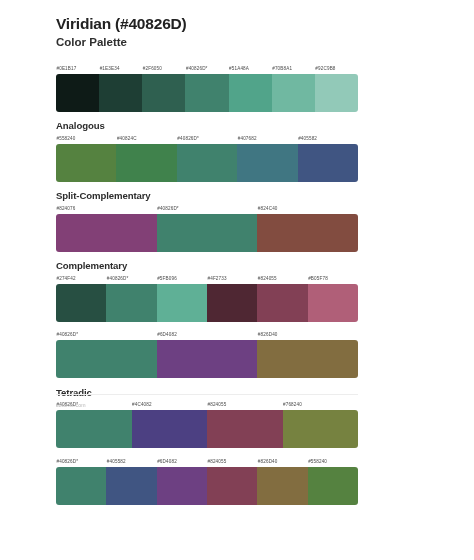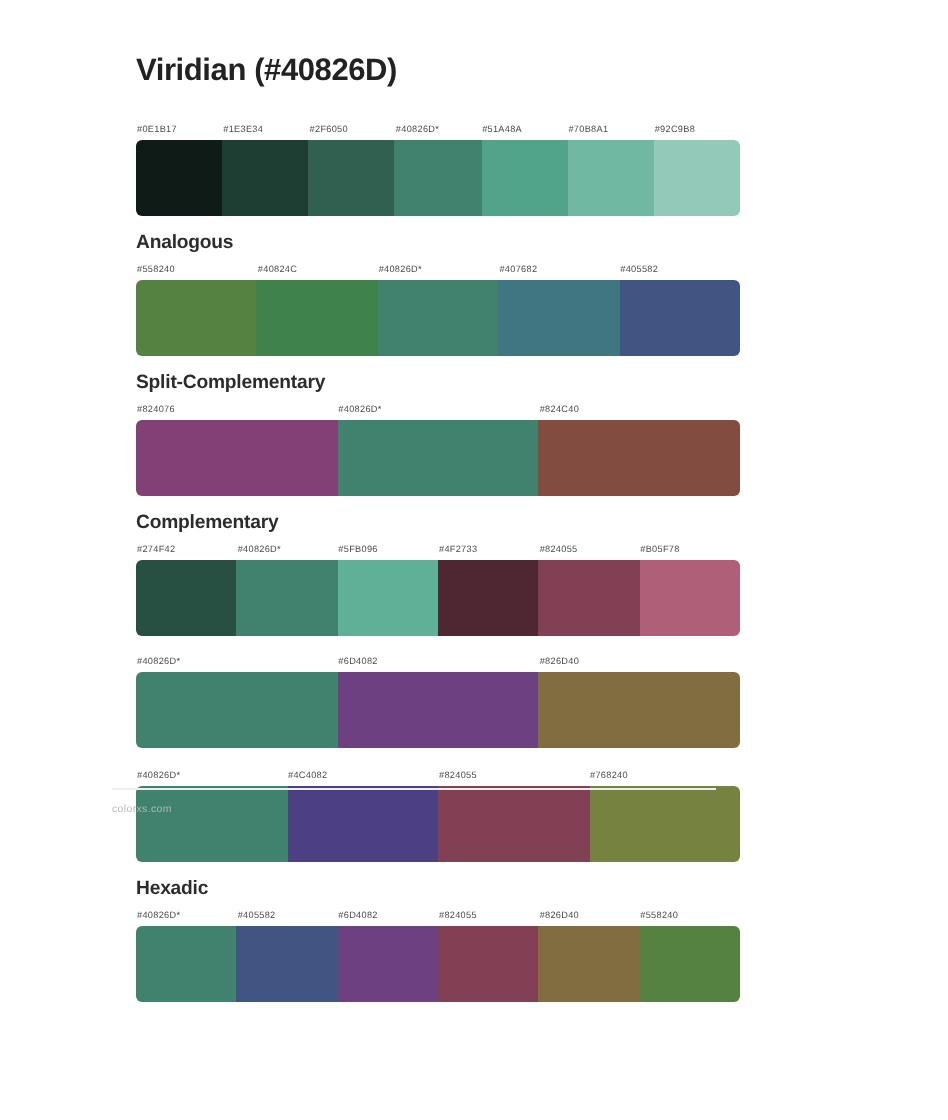--- a/index.html
+++ b/index.html
@@ -12,21 +12,21 @@
     background: #ffffff;
     font-family: "Liberation Sans", sans-serif;
     color: #2b2b2b;
     overflow: hidden;
   }
   .page {
     width: 474px;
     height: 416px;
     position: relative;
     box-sizing: border-box;
-    padding: 12px;
+    padding: 0;
   }
   .header {
     padding: 14px 0 0 56px;
   }
   .title {
     font-size: 15.5px;
     font-weight: bold;
     letter-spacing: -0.2px;
     color: #222222;
     line-height: 1.28;
@@ -96,20 +96,21 @@
     background: #ededed;
   }
 </style>
 </head>
 <body>
 
 <div class="page">
 
   <div class="header">
     <div class="title">Viridian (#40826D)</div>
+    <div class="subtitle">Color Palette</div>
   </div>
 
   <div class="sections">
       <div class="section">
         <div class="labels-row">
           <div class="swatch-label" style="width: 14.2857%;">#0E1B17</div>
           <div class="swatch-label" style="width: 14.2857%;">#1E3E34</div>
           <div class="swatch-label" style="width: 14.2857%;">#2F6050</div>
           <div class="swatch-label" style="width: 14.2857%;">#40826D*</div>
           <div class="swatch-label" style="width: 14.2857%;">#51A48A</div>
@@ -181,35 +182,35 @@
           <div class="swatch-label" style="width: 33.3333%;">#6D4082</div>
           <div class="swatch-label" style="width: 33.3333%;">#826D40</div>
         </div>
         <div class="swatch-bar">
           <div class="swatch" style="width: 33.3333%; background: rgb(64, 130, 109);"></div>
           <div class="swatch" style="width: 33.3333%; background: rgb(109, 64, 130);"></div>
           <div class="swatch" style="width: 33.3333%; background: rgb(130, 109, 64);"></div>
         </div>
       </div>
       <div class="section">
+        <div class="section-title">Tetradic</div>
         <div class="labels-row">
           <div class="swatch-label" style="width: 25%;">#40826D*</div>
           <div class="swatch-label" style="width: 25%;">#4C4082</div>
           <div class="swatch-label" style="width: 25%;">#824055</div>
           <div class="swatch-label" style="width: 25%;">#768240</div>
         </div>
         <div class="swatch-bar">
           <div class="swatch" style="width: 25%; background: rgb(64, 130, 109);"></div>
           <div class="swatch" style="width: 25%; background: rgb(76, 64, 130);"></div>
           <div class="swatch" style="width: 25%; background: rgb(130, 64, 85);"></div>
           <div class="swatch" style="width: 25%; background: rgb(118, 130, 64);"></div>
         </div>
       </div>
       <div class="section">
-        <div class="section-title">Hexadic</div>
         <div class="labels-row">
           <div class="swatch-label" style="width: 16.6667%;">#40826D*</div>
           <div class="swatch-label" style="width: 16.6667%;">#405582</div>
           <div class="swatch-label" style="width: 16.6667%;">#6D4082</div>
           <div class="swatch-label" style="width: 16.6667%;">#824055</div>
           <div class="swatch-label" style="width: 16.6667%;">#826D40</div>
           <div class="swatch-label" style="width: 16.6667%;">#558240</div>
         </div>
         <div class="swatch-bar">
           <div class="swatch" style="width: 16.6667%; background: rgb(64, 130, 109);"></div>

